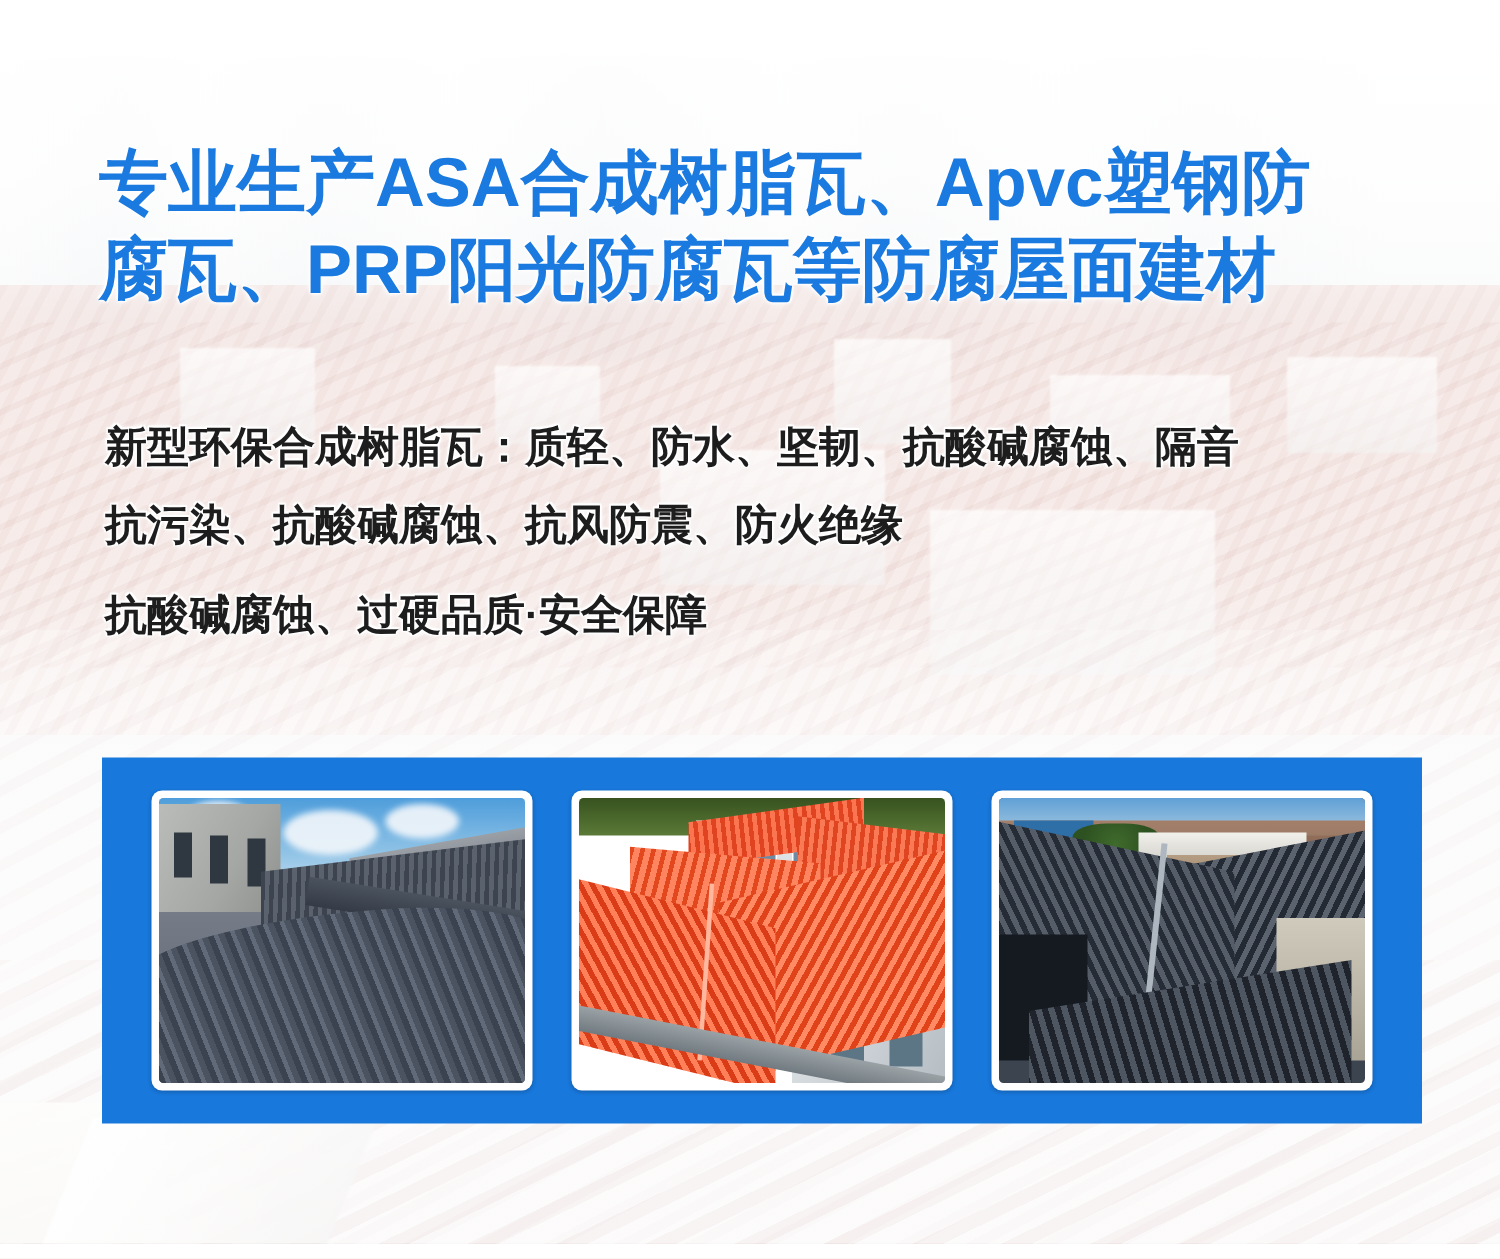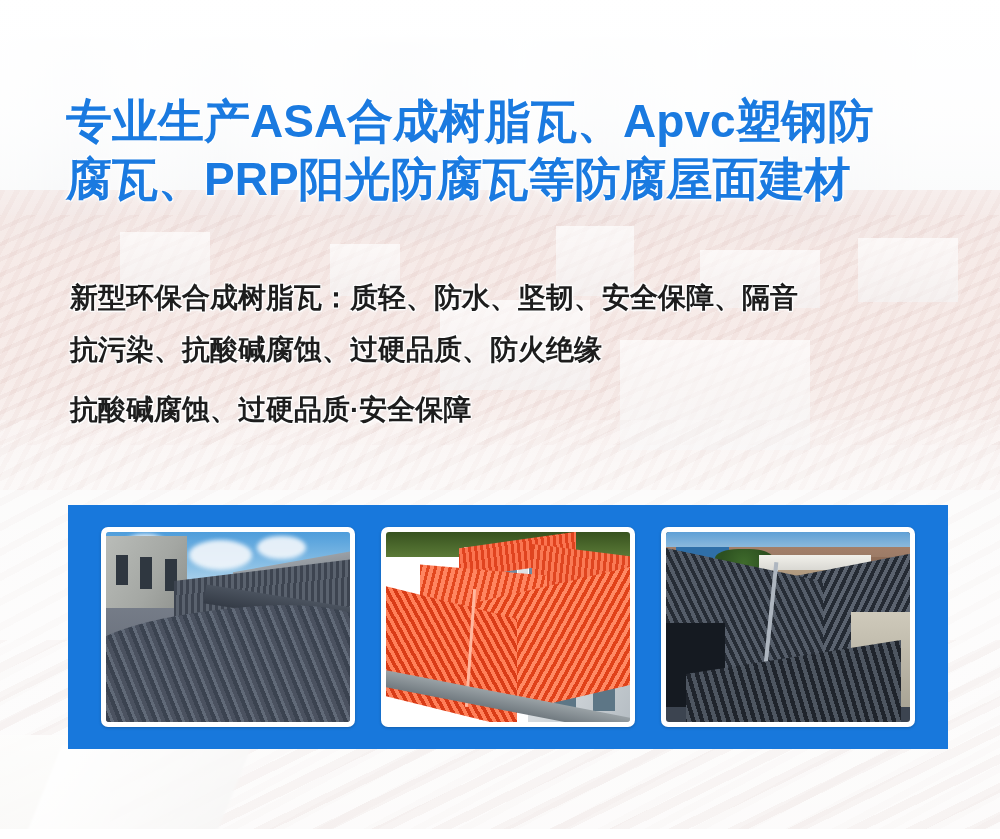--- a/index.html
+++ b/index.html
@@ -326,22 +326,22 @@
 
     <div class="bg-haze"></div>
   </div>
 
   <div class="content">
 
     <h1 class="headline">专业生产ASA合成树脂瓦、Apvc塑钢防
 腐瓦、PRP阳光防腐瓦等防腐屋面建材</h1>
 
     <div class="subtitle">
-      <span class="subtitle-line">新型环保合成树脂瓦：质轻、防水、坚韧、安全保障、隔音</span>
-      <span class="subtitle-line">抗污染、抗酸碱腐蚀、过硬品质、防火绝缘</span>
+      <span class="subtitle-line">新型环保合成树脂瓦：质轻、防水、坚韧、抗酸碱腐蚀、隔音</span>
+      <span class="subtitle-line">抗污染、抗酸碱腐蚀、抗风防震、防火绝缘</span>
       <span class="subtitle-line last">抗酸碱腐蚀、过硬品质·安全保障</span>
     </div>
 
     <div class="gallery">
 
       <div class="photo-frame">
         <div class="photo photo-1">
           <div class="p1-sky"></div>
           <div class="p1-cloud" style="left:34%;top:4%;width:26%;height:16%;"></div>
           <div class="p1-cloud" style="left:62%;top:2%;width:20%;height:12%;"></div>

